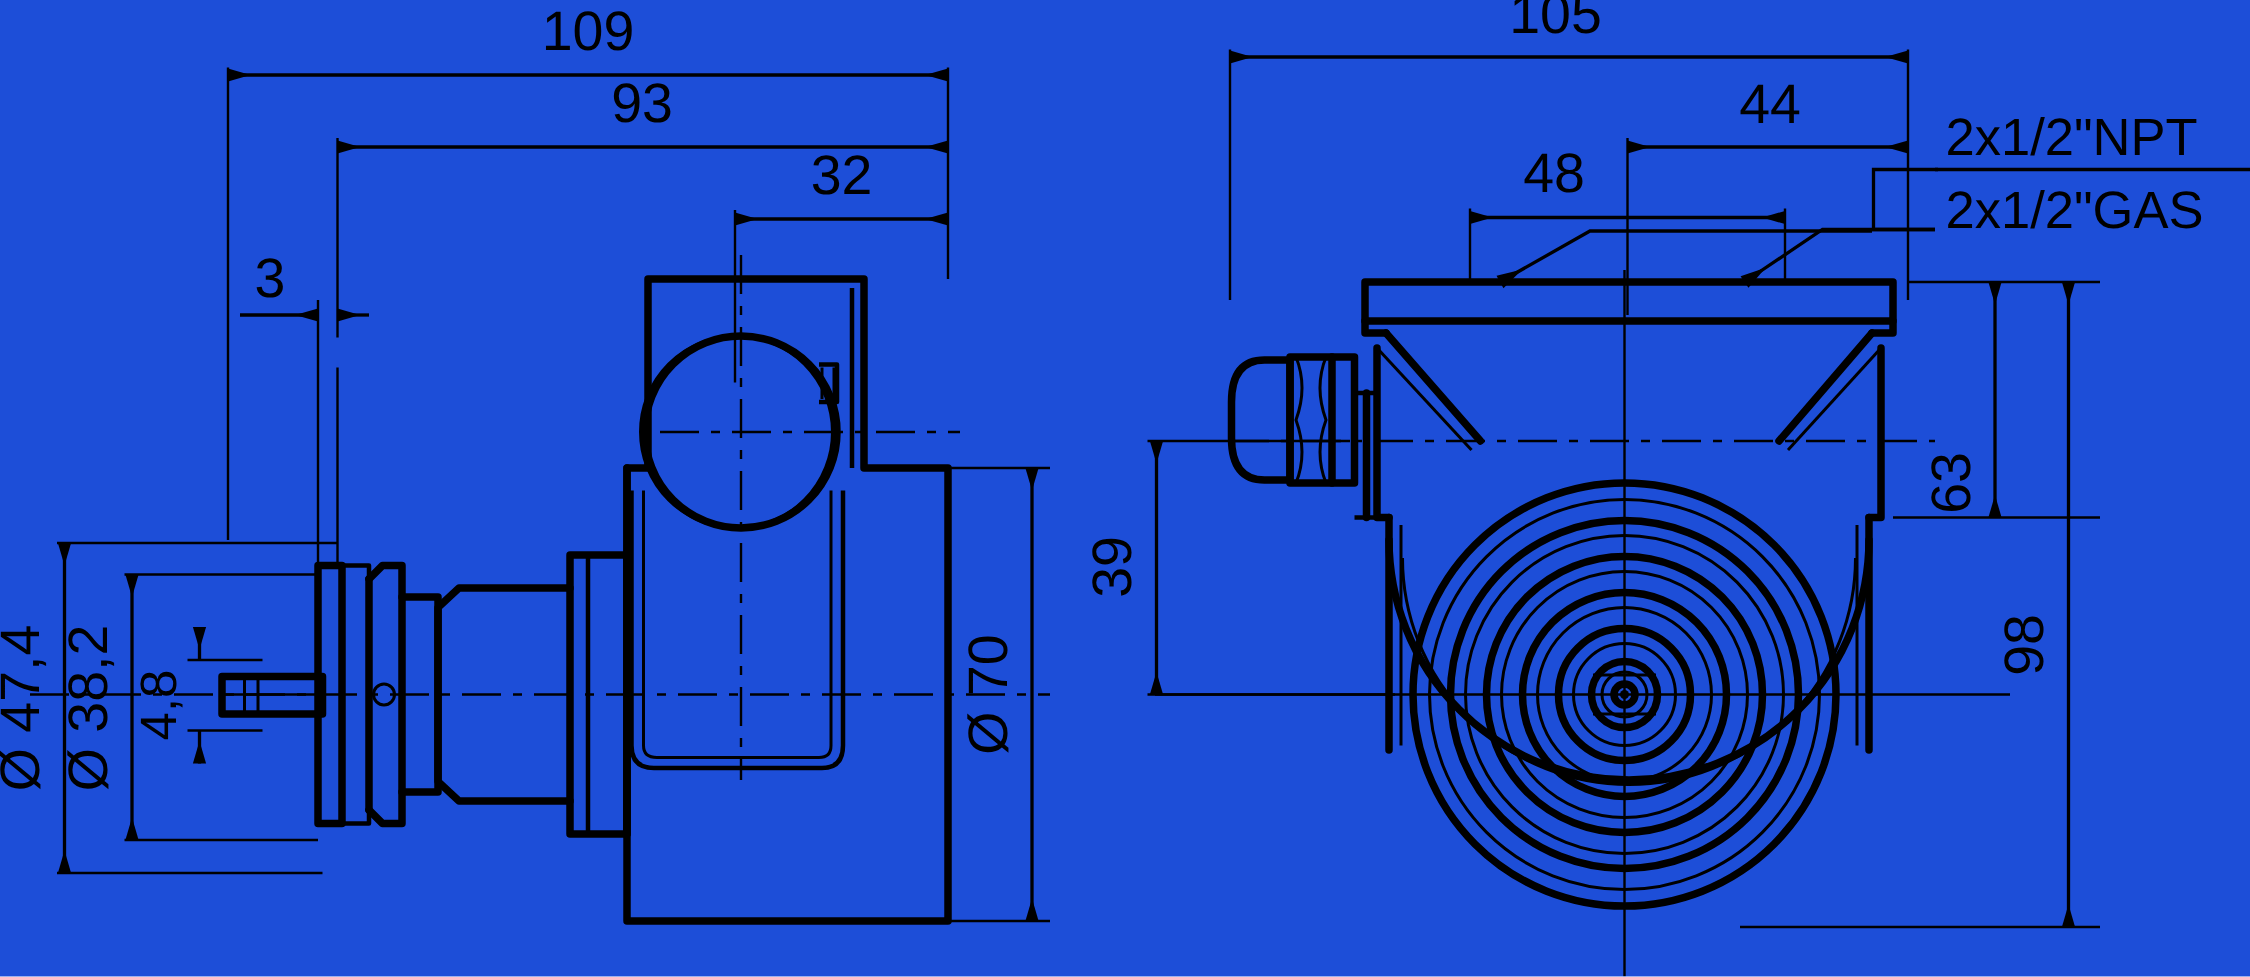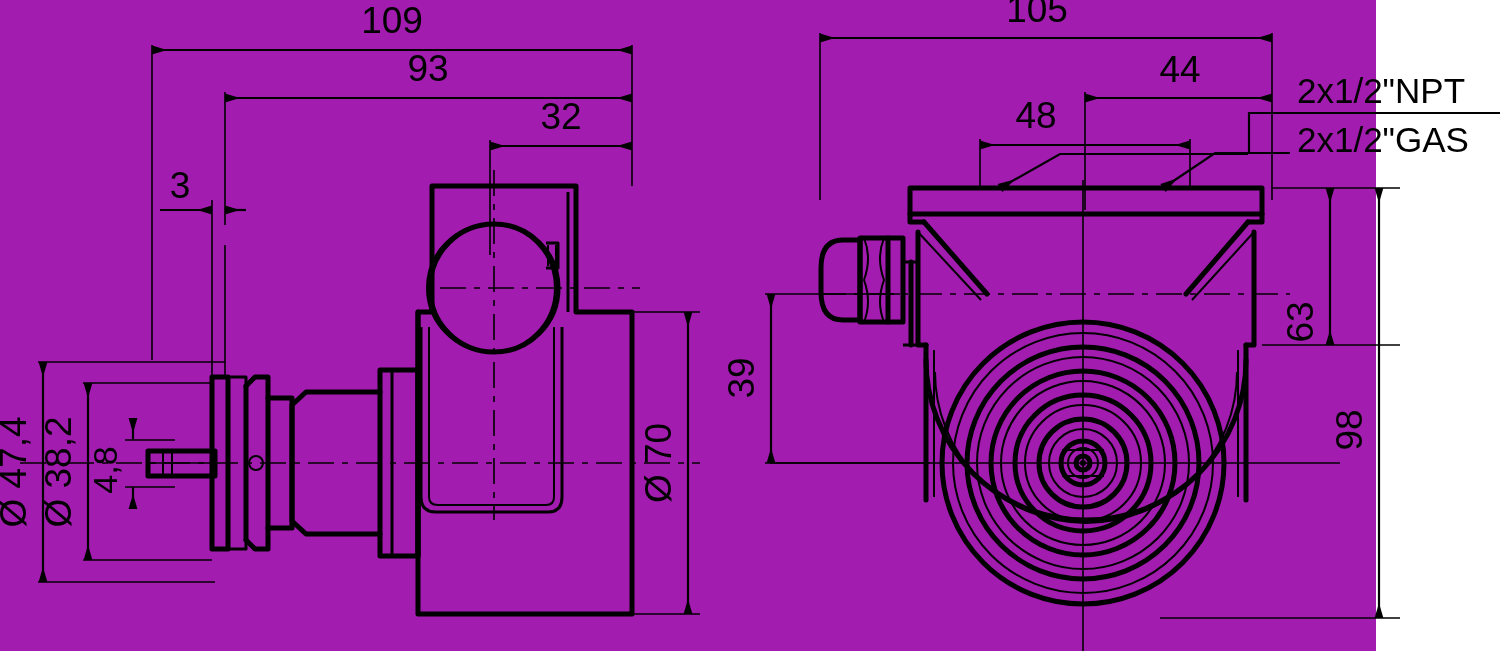--- a/index.html
+++ b/index.html
@@ -8,23 +8,23 @@
     background: #ffffff;
   }
   body {
     width: 1500px;
     height: 651px;
     overflow: hidden;
     font-family: "Liberation Sans", sans-serif;
   }
   #drawing-root {
     position: relative;
-    width: 1376px;
+    width: 1500px;
     height: 651px;
-    background: #a21caf;
+    background: #1d4ed8;
   }
   svg#tech-drawing {
     display: block;
     width: 1500px;
     height: 651px;
   }
   .dim-text {
     font-family: "Liberation Sans", sans-serif;
     font-size: 37px;
     fill: #000000;

